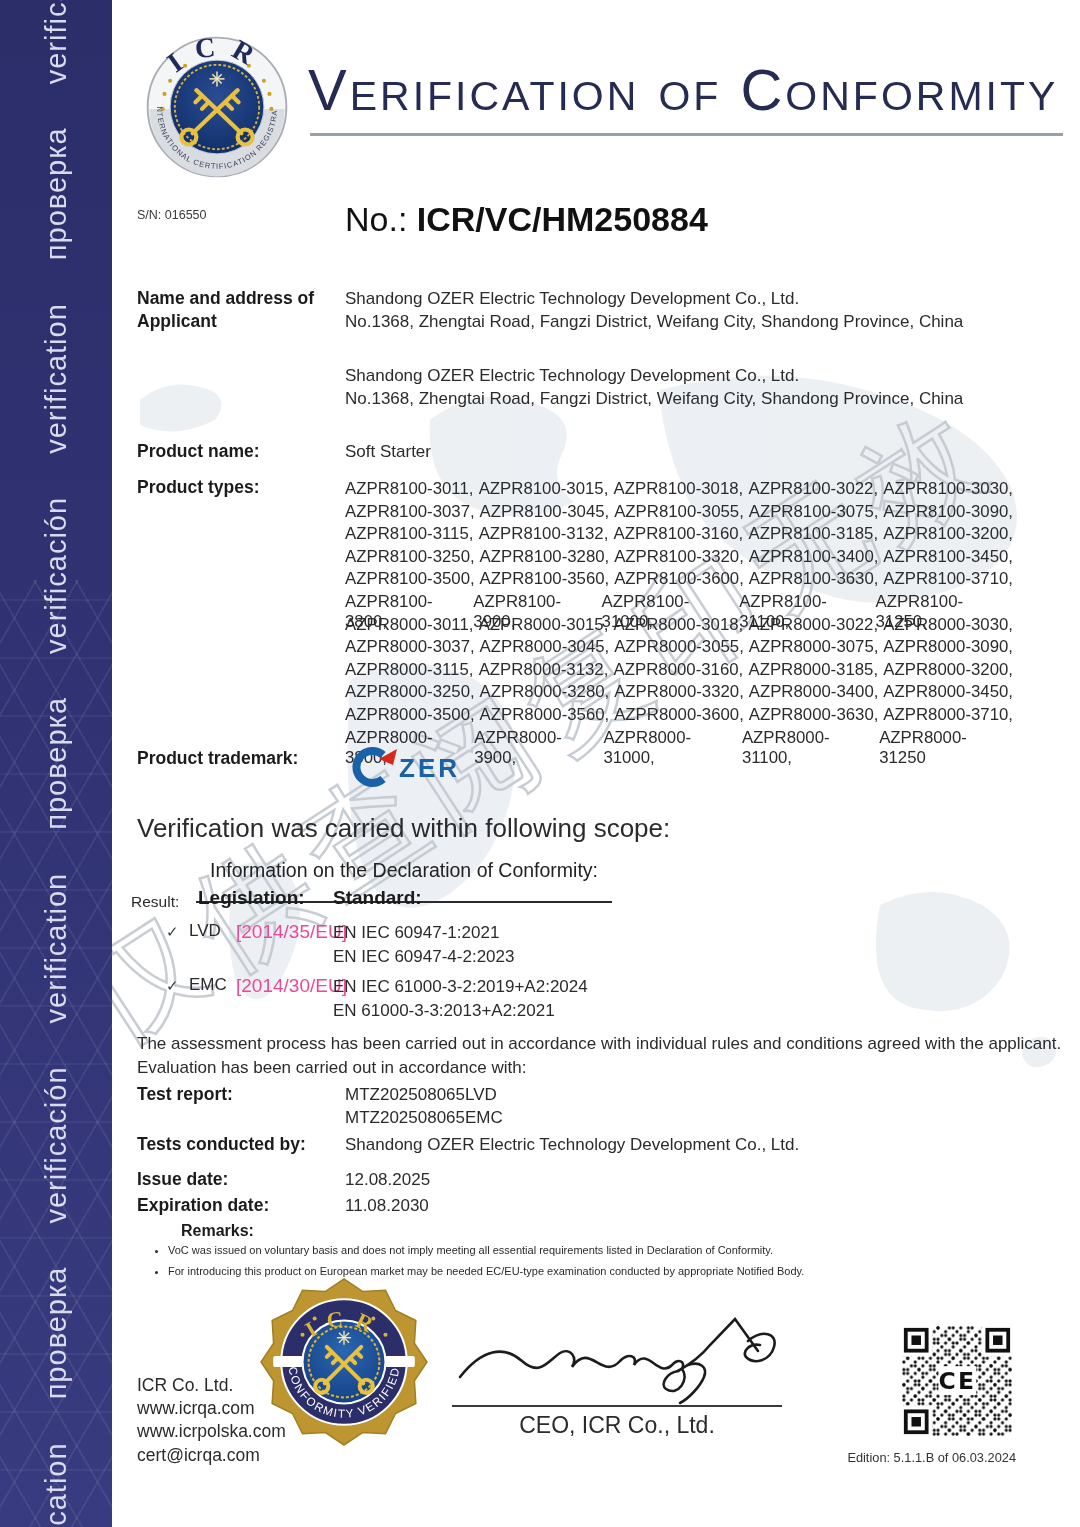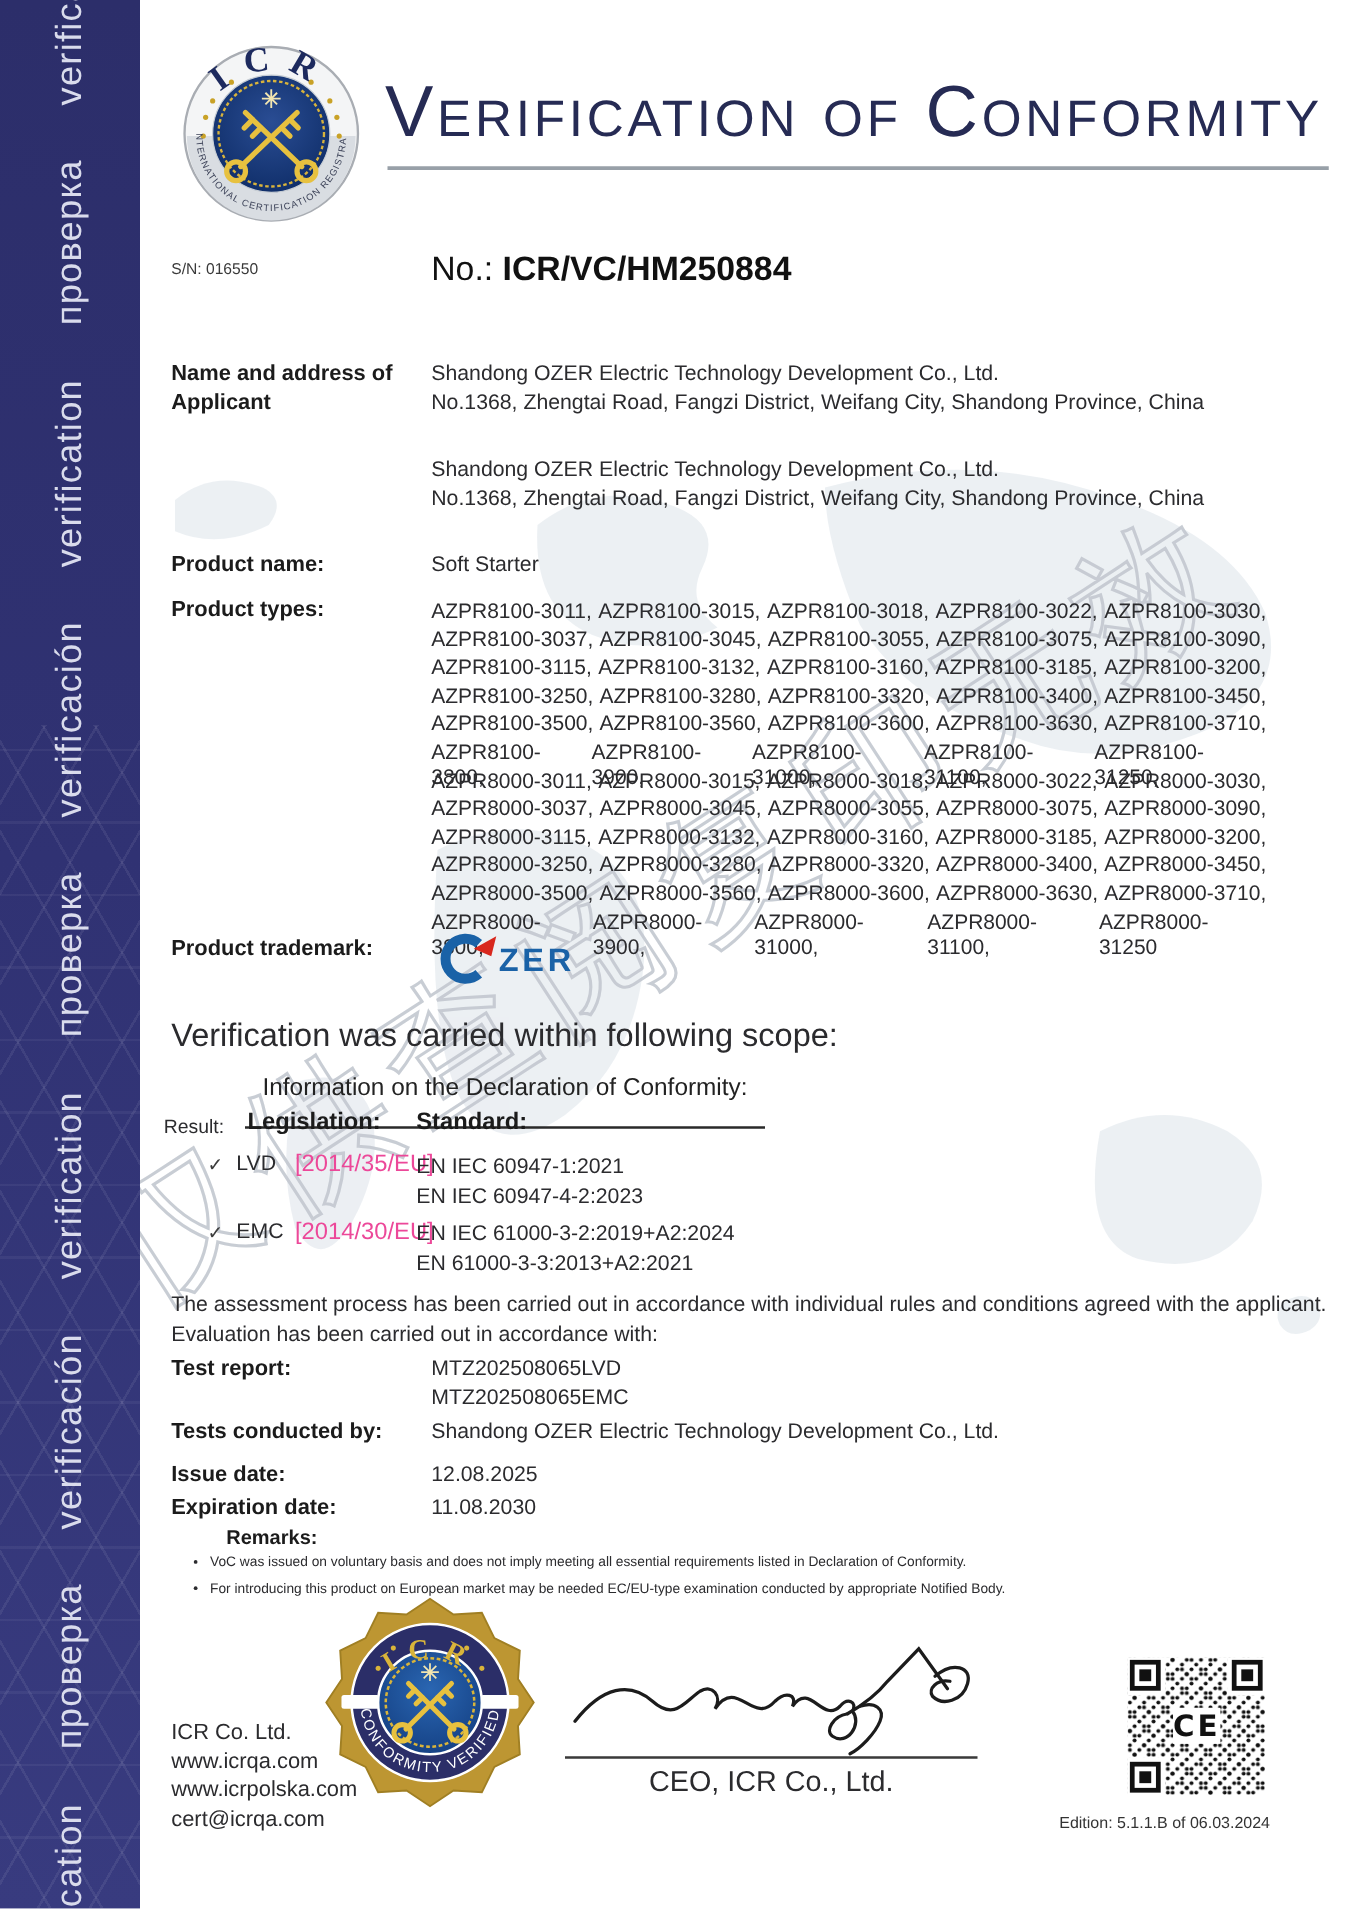--- a/index.html
+++ b/index.html
@@ -20,21 +20,21 @@
   .map{position:absolute;left:100px;top:340px;z-index:0;}
   .watermark{position:absolute;left:95px;top:931px;z-index:1;transform:rotate(-33deg);
       transform-origin:0 50%;font-size:118px;letter-spacing:14px;white-space:nowrap;
       color:transparent;-webkit-text-stroke:2.5px #c3c8d0;opacity:.9;}
   
   .logo-top{position:absolute;left:142px;top:32px;z-index:2;}
   .title{position:absolute;left:308px;top:56px;z-index:2;font-variant:small-caps;
       font-size:58px;font-weight:500;color:#262b54;letter-spacing:3px;}
   .header-rule{position:absolute;left:310px;top:133px;width:753px;height:3px;background:#98a0a8;z-index:2;}
   .sn{position:absolute;left:137px;top:208px;font-size:12.5px;color:#3a3a3a;z-index:2;}
-  .cert-no{position:absolute;left:345px;top:200px;font-size:27px;z-index:2;color:#111;}
+  .cert-no{position:absolute;left:345px;top:200px;font-size:34px;z-index:2;color:#111;}
   .cert-no b{font-weight:700;}
   
   .lbl{position:absolute;left:137px;width:202px;font-size:17.5px;font-weight:700;color:#1b1b1b;z-index:2;line-height:23px;}
   .val{position:absolute;left:345px;width:670px;font-size:17px;color:#2b2b2e;z-index:2;line-height:23px;}
   .pt-rows{position:absolute;left:345px;top:479px;width:668px;z-index:2;}
   .pt-row{display:flex;justify-content:space-between;font-size:16.8px;height:22.6px;color:#2b2b2e;}
   .ozer{position:absolute;left:345px;top:741px;z-index:2;}
   .scope-intro{position:absolute;left:137px;top:813px;font-size:26px;color:#2b2b2e;z-index:2;}
   .doc-header{position:absolute;left:196px;top:859px;width:416px;text-align:center;font-size:19.5px;
       color:#222;border-bottom:2px solid #2a2a2a;padding-bottom:19px;z-index:2;}

